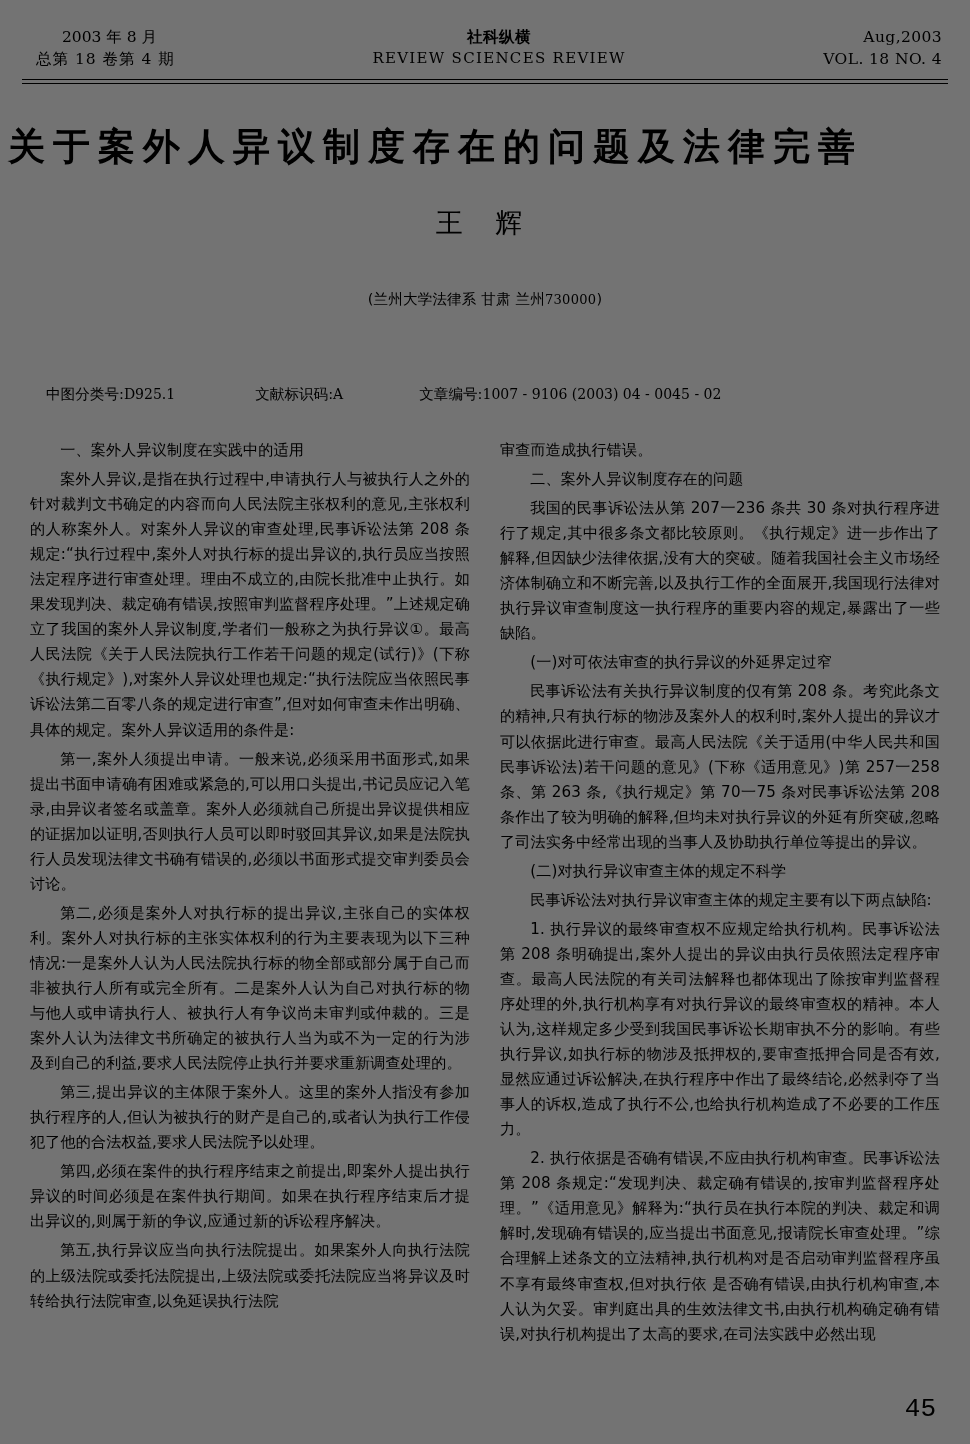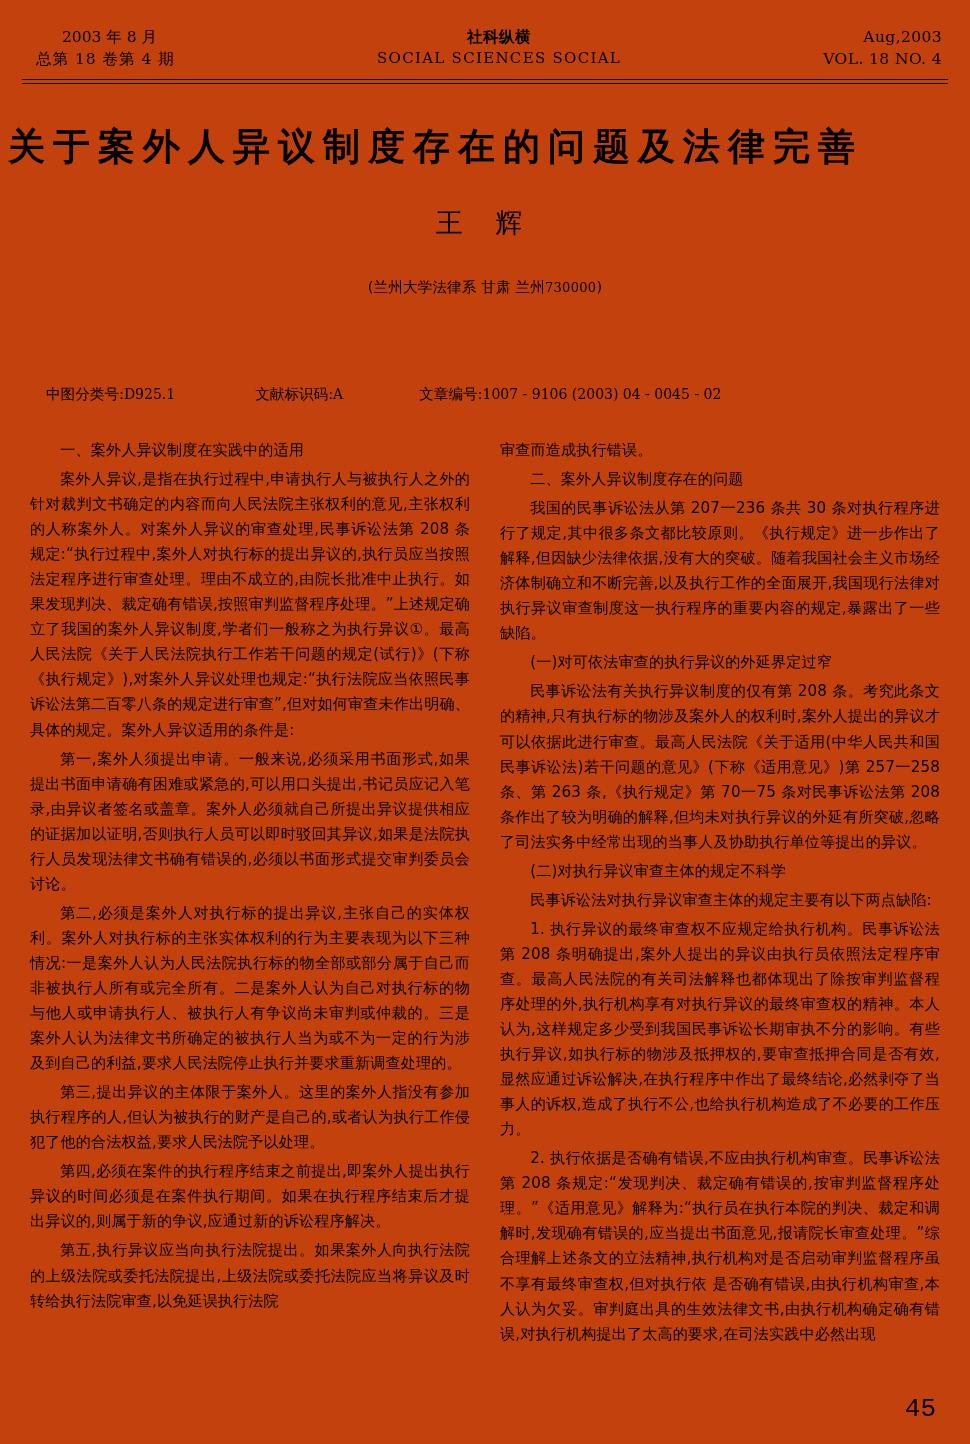--- a/index.html
+++ b/index.html
@@ -9,21 +9,21 @@
     background: #ffffff;
   }
   body {
     font-family: "DejaVu Sans", sans-serif;
     color: #000000;
   }
   .page {
     position: relative;
     width: 970px;
     height: 1444px;
-    background: #c2410c;
+    background: #737373;
     overflow: hidden;
     box-sizing: border-box;
   }
 
   
   .masthead {
     position: absolute;
     left: 28px;
     top: 26px;
     width: 914px;
@@ -91,21 +91,21 @@
     text-align: center;
     font-family: "DejaVu Serif", serif;
     font-size: 27px;
     letter-spacing: 12px;
     padding-left: 0;
     box-sizing: border-box;
   }
   .affiliation {
     position: absolute;
     left: 0;
-    top: 278px;
+    top: 290px;
     width: 970px;
     text-align: center;
     font-family: "DejaVu Sans", sans-serif;
     font-size: 14.5px;
     letter-spacing: 0.2px;
   }
   .affiliation .zip {
     font-family: "DejaVu Serif", serif;
     font-size: 13px;
     letter-spacing: 0.3px;
@@ -176,21 +176,21 @@
 
 <div class="page">
 
   <div class="masthead">
     <div class="mast-block mast-left">
       <div class="ln1">2003 年 8 月</div>
       <div class="ln2">总第 18 卷第 4 期</div>
     </div>
     <div class="mast-block mast-center">
       <div class="cn">社科纵横</div>
-      <div class="en">SOCIAL SCIENCES SOCIAL</div>
+      <div class="en">REVIEW SCIENCES REVIEW</div>
     </div>
     <div class="mast-block mast-right">
       <div class="ln1">Aug,2003</div>
       <div class="ln2">VOL. 18 NO. 4</div>
     </div>
   </div>
   <div class="rule-double"></div>
 
   <div class="title">关于案外人异议制度存在的问题及法律完善</div>
   <div class="author">王 辉</div>

